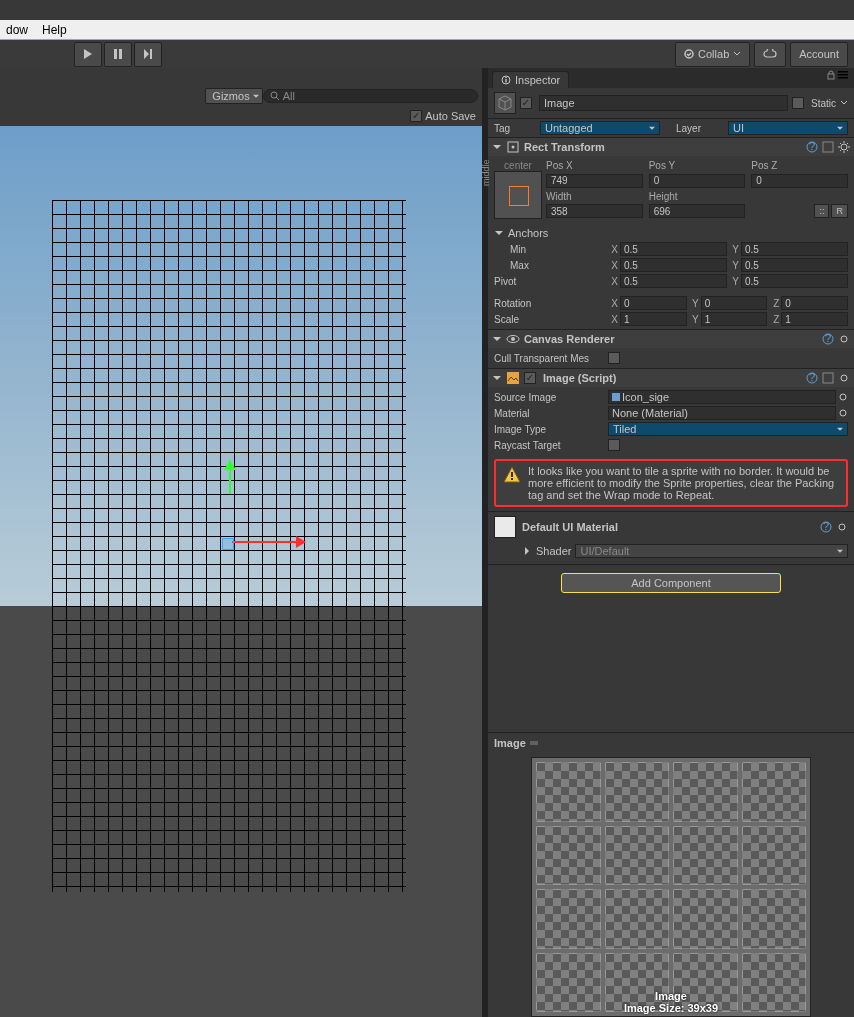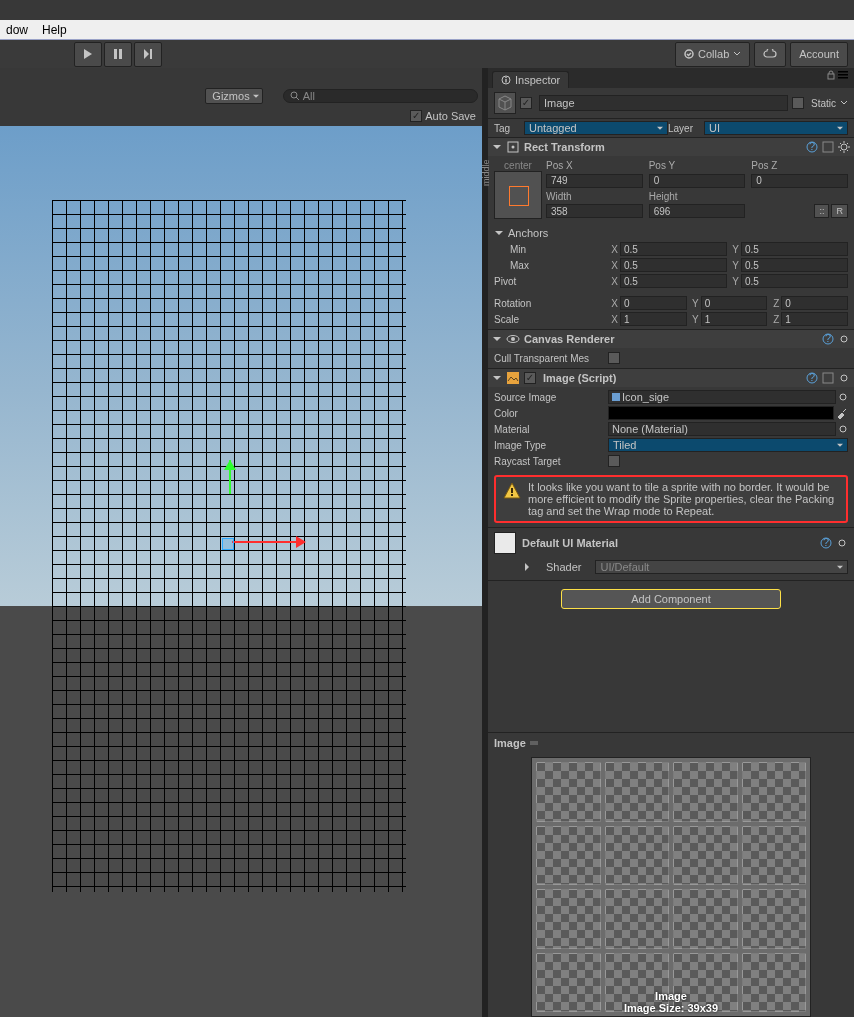--- a/index.html
+++ b/index.html
@@ -6,21 +6,21 @@
 body { background:#383838; color:#c4c4c4; width:854px; height:1017px; overflow:hidden; }
 .menubar { position:absolute; top:20px; left:0; width:854px; height:20px; background:#efefef; color:#000; display:flex; align-items:center; padding:0 6px; gap:14px; border-bottom:1px solid #9aa2c7;}
 .menubar span { font-size:12px; }
 .toolbar { position:absolute; top:40px; left:0; width:854px; height:28px; background:#3a3a3a; display:flex; align-items:center; padding:0 6px; }
 .play-group { display:flex; gap:2px; margin-left:68px; }
 .btn { background:#4a4a4a; border:1px solid #222; border-radius:2px; height:25px; display:flex; align-items:center; justify-content:center; padding:0 8px; cursor:pointer; }
 .btn svg { fill:#c4c4c4; }
 .toolbar-right { margin-left:auto; display:flex; gap:4px; }
 .collab { display:flex; align-items:center; gap:4px; }
 
-.scene-bar { position:absolute; top:86px; left:0; width:482px; height:20px; background:#383838; display:flex; align-items:center; padding:0 4px; gap:20px;}
+.scene-bar { position:absolute; top:86px; left:0; width:482px; height:20px; background:#383838; display:flex; align-items:center; padding:0 4px; gap:0;}
 .dd { background:#515151; border:1px solid #222; border-radius:2px; padding:1px 12px 1px 6px; position:relative; font-size:10px;}
 .dd::after { content:''; position:absolute; right:3px; top:50%; border:3px solid transparent; border-top-color:#c4c4c4; transform:translateY(-20%);}
 .search-field { flex:1; background:#2a2a2a; border:1px solid #222; border-radius:8px; height:14px; display:flex; align-items:center; padding:0 6px; color:#888;}
 .search-field svg { fill:#888; width:10px; height:10px; margin-right:3px;}
 
 .autosave-bar { position:absolute; top:106px; left:0; width:482px; height:20px; background:#383838; display:flex; align-items:center; justify-content:flex-end; padding:0 6px;}
 .chk { width:12px; height:12px; border:1px solid #222; background:#5a5a5a; display:inline-flex; align-items:center; justify-content:center; margin-right:3px;}
 .chk.on::after { content:'\2713'; font-size:10px; color:#222; line-height:1;}
 
 .scene-view { position:absolute; top:126px; left:0; width:482px; height:891px; background:#555;}
@@ -41,21 +41,21 @@
 .tab-row { height:20px; display:flex; align-items:end; padding:0 4px; background:#2b2b2b;}
 .tab { background:#383838; border:1px solid #222; border-bottom:none; border-radius:3px 3px 0 0; padding:2px 8px; display:flex; align-items:center; gap:4px;}
 .tab svg{fill:#c4c4c4;}
 .lock-row { position:absolute; right:6px; top:2px; display:flex; gap:2px; }
 
 .header-row { display:flex; align-items:center; padding:4px 6px; gap:4px; border-bottom:1px solid #222;}
 .cube-ico { width:22px; height:22px; background:#515151; border:1px solid #222; display:flex; align-items:center; justify-content:center;}
 .name-field { flex:1; background:#2f2f2f; border:1px solid #222; padding:1px 4px; height:16px; display:flex; align-items:center;}
 .static-lbl { font-size:10px; }
 
-.row2 { display:flex; align-items:center; padding:2px 6px; gap:0; border-bottom:1px solid #222;}
+.row2 { display:flex; align-items:center; padding:2px 6px; gap:16px; border-bottom:1px solid #222;}
 .row2 .lbl { width:30px; font-size:10px;}
 .sel { flex:1; background:#0c4a6e; border:1px solid #222; height:14px; display:flex; align-items:center; padding:0 4px; position:relative; font-size:10px;}
 .sel::after { content:''; position:absolute; right:4px; top:50%; border:3px solid transparent; border-top-color:#c4c4c4; transform:translateY(-20%);}
 
 .comp { border-bottom:1px solid #222;}
 .comp-hdr { display:flex; align-items:center; padding:2px 4px; gap:4px; background:#3e3e3e; height:18px;}
 .fold { width:10px; height:10px; display:inline-flex; align-items:center; justify-content:center; cursor:pointer;}
 .fold::before{content:'';border:4px solid transparent; border-top-color:#c4c4c4; transform:translateY(2px);}
 .comp-title { font-weight:bold; font-size:11px;}
 .comp-icons { margin-left:auto; display:flex; gap:4px; align-items:center;}
@@ -81,21 +81,21 @@
 .addcomp-btn { margin:8px auto; width:220px; height:20px; background:#555; border:1px solid #fde047; border-radius:3px; display:flex; align-items:center; justify-content:center; font-size:11px; cursor:pointer;}
 
 .warn-box { margin:4px 6px; border:2px solid #ff2e2e; border-radius:3px; padding:4px 6px; display:flex; gap:6px; font-size:10px; background:#3e3e3e;}
 .warn-box .tri { width:20px; min-width:20px; height:20px; }
 
 .color-swatch { flex:1; background:#000; border:1px solid #222; height:14px;}
 .dropper { width:12px; height:12px;}
 
 .mat-hdr { display:flex; align-items:center; padding:4px 6px; gap:6px;}
 .mat-sq { width:22px; height:22px; background:#eaeaea; border:1px solid #222;}
-.shader-row { display:flex; align-items:center; padding:2px 6px 6px 34px; gap:14px;}
+.shader-row { display:flex; align-items:center; padding:2px 6px 6px 34px; gap:4px;}
 
 .preview { border-top:1px solid #222; padding-top:2px;}
 .preview-bar { display:flex; align-items:center; padding:2px 6px; font-size:10px; gap:4px;}
 .checker { width:280px; height:260px; margin:6px auto 0; background:#6c6c6c; position:relative; display:grid; grid-template-columns:repeat(4,1fr); grid-template-rows:repeat(4,1fr); gap:4px; padding:4px; border:1px solid #222;}
 .checker .tile { background-image:
   linear-gradient(45deg,#808080 25%, transparent 25%),
   linear-gradient(-45deg,#808080 25%, transparent 25%),
   linear-gradient(45deg,transparent 75%, #808080 75%),
   linear-gradient(-45deg,transparent 75%, #808080 75%);
   background-size:16px 16px;
@@ -404,29 +404,20 @@
                 <rect width="8" height="8" fill="#6a9dd1"></rect>
               </svg>
               <span>Icon_sige</span>
             </div>
             <svg width="10" height="10" viewBox="0 0 10 10">
               <circle cx="5" cy="5" r="3" fill="none" stroke="#c4c4c4"></circle>
             </svg>
           </div>
         </div>
       <div class="prop-row">
-          <span class="plbl">Color</span>
-          <div class="pv">
-            <div class="color-swatch"></div>
-            <svg class="dropper" viewBox="0 0 12 12">
-              <path d="M2 10 L6 6 L8 8 L4 12 Z M7 5 L10 2" stroke="#c4c4c4" fill="#c4c4c4"></path>
-            </svg>
-          </div>
-        </div>
-      <div class="prop-row">
           <span class="plbl">Material</span>
           <div class="pv">
             <div class="objfield" style="flex:1;">
               <span>None (Material)</span>
             </div>
             <svg width="10" height="10" viewBox="0 0 10 10">
               <circle cx="5" cy="5" r="3" fill="none" stroke="#c4c4c4"></circle>
             </svg>
           </div>
         </div>

